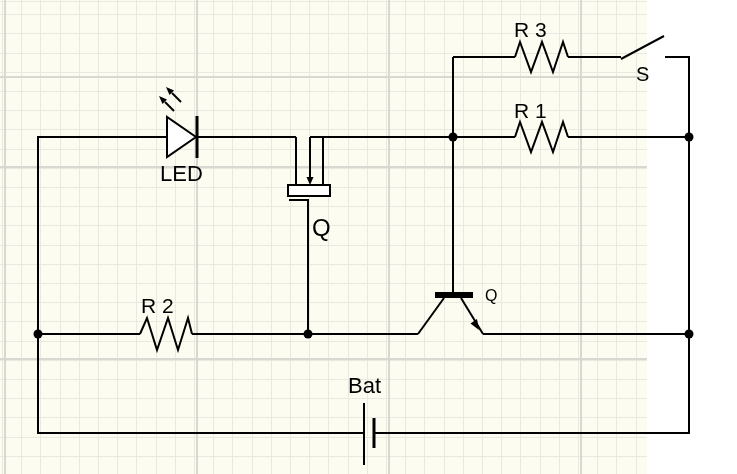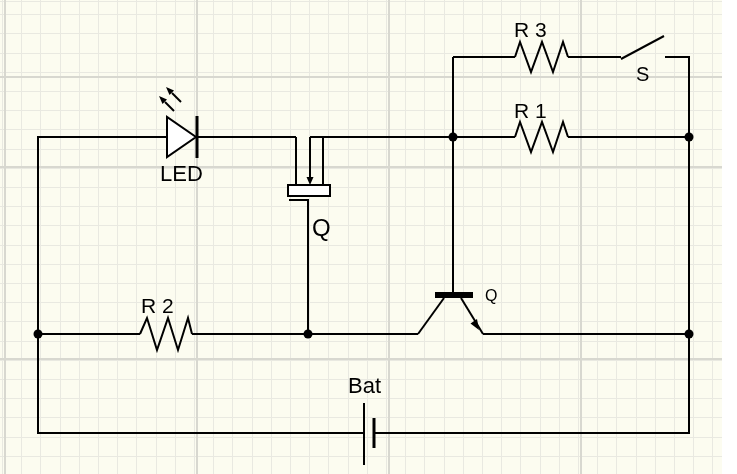--- a/index.html
+++ b/index.html
@@ -1,28 +1,29 @@
 <!DOCTYPE html>
 <html><head>
 <meta charset="utf-8">
 <style>
   html,body{margin:0;padding:0;}
   body{
     width:737px;height:474px;overflow:hidden;
     font-family:"Liberation Sans", sans-serif;
   }
   .sheet{
-    position:relative;width:722px;height:474px;
+    position:relative;width:639px;height:474px;
     background-color:#FCFCF0;
     background-image:
       repeating-linear-gradient(90deg, #D8D8D0 0px, #D8D8D0 2px, transparent 2px, transparent 192px),
       repeating-linear-gradient(0deg,  #D8D8D0 0px, #D8D8D0 2px, transparent 2px, transparent 192px),
       repeating-linear-gradient(90deg, #E9E9E1 0px, #E9E9E1 1px, transparent 1px, transparent 19.2px),
       repeating-linear-gradient(0deg,  #E9E9E1 0px, #E9E9E1 1px, transparent 1px, transparent 19.2px);
     background-position: 4px 0, 0 78px, 2px 0, 0 2px;
+    padding-left: 8px;
   }
   svg{position:absolute;left:0;top:0;}
   .w{stroke:#000;stroke-width:2;fill:none;}
   .lbl{fill:#000;}
 </style>
 </head>
 <body>
 
 <div class="sheet">
 <svg width="737" height="474" viewBox="0 0 737 474">

